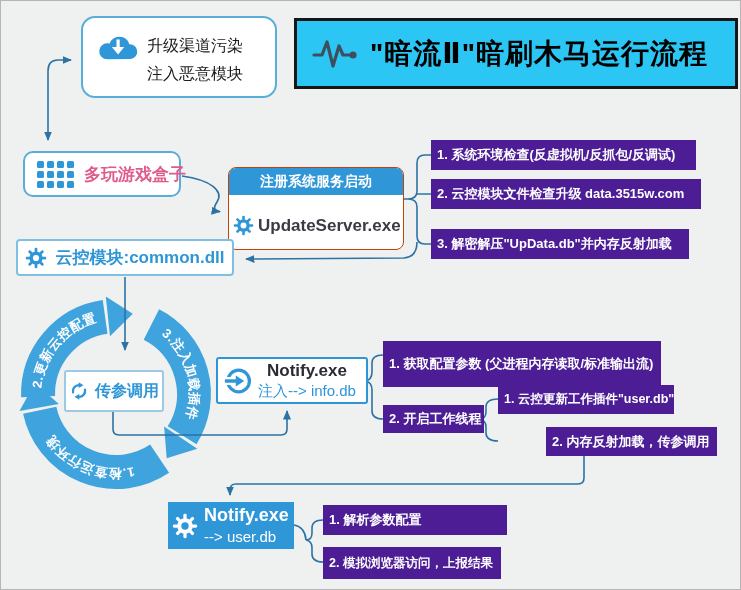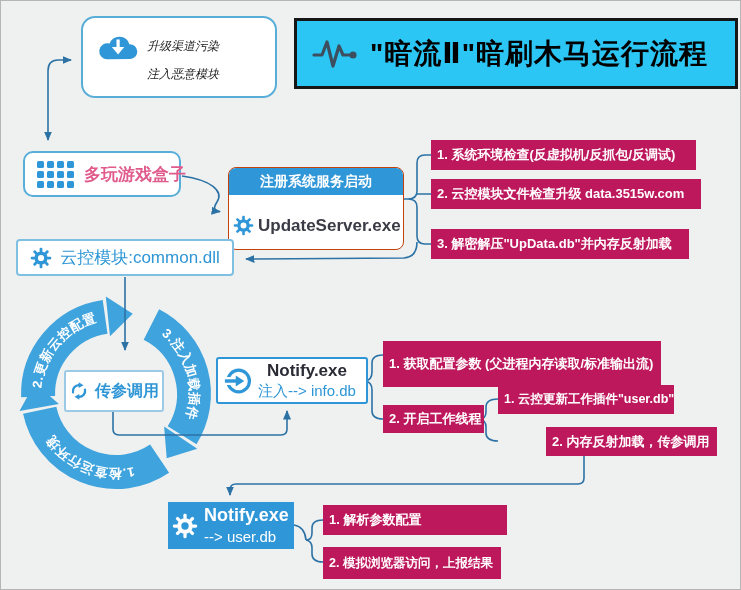--- a/index.html
+++ b/index.html
@@ -9,53 +9,53 @@
   .layer{position:absolute;left:0;top:0;width:741px;height:590px;}
 
   
   .title{left:293px;top:17px;width:444px;height:71px;background:#2cc6f4;border:3px solid #161616;
          display:flex;align-items:center;gap:12px;padding-left:15px;}
   .title-text{font-size:28px;font-weight:bold;color:#000;letter-spacing:1px;white-space:nowrap;}
 
   
   .wbox{background:#fff;border:2px solid #58aed8;border-radius:14px;}
   .infection{left:80px;top:15px;width:196px;height:82px;display:flex;align-items:flex-start;padding:12px 10px 0 14px;gap:8px;}
-  .infection .txt{font-size:12px;color:#1c1c1c;line-height:28px;padding-top:2px;white-space:nowrap;font-style:italic;}
+  .infection .txt{font-size:16px;color:#1c1c1c;line-height:28px;padding-top:2px;white-space:nowrap;}
   .carrier{left:22px;top:150px;width:158px;height:46px;border-radius:10px;display:flex;align-items:center;padding:0 16px 0 12px;gap:10px;}
   .carrier-label{color:#e05a8c;font-weight:bold;font-size:17px;white-space:nowrap;}
   .gridicon{display:grid;grid-template-columns:repeat(4,7px);grid-auto-rows:7px;gap:3px;}
   .gridicon i{background:#2f96d8;border-radius:1.5px;}
 
   
   .upsrv{left:227px;top:166px;width:176px;height:83px;border-radius:8px;overflow:hidden;border:1px solid #c2410c;background:#fff;}
   .upsrv .hd{background:#2f96d8;color:#fff;font-size:14px;font-weight:bold;height:27px;display:flex;align-items:center;justify-content:center;}
   .upsrv .bd{display:flex;align-items:flex-end;gap:4px;padding:20px 4px;color:#3b3b46;font-weight:bold;font-size:17px;}
 
   .commonbox{left:15px;top:238px;width:218px;height:37px;border:2px solid #7fc0e2;border-radius:4px;background:#fff;
              display:flex;align-items:center;justify-content:center;gap:8px;}
-  .commonbox .t{color:#2e96d6;font-size:17px;white-space:nowrap;}
+  .commonbox .t{color:#2e96d6;font-size:17px;white-space:nowrap;font-weight:bold;}
 
   .loopbox{left:63px;top:369px;width:100px;height:42px;border:2px solid #9ccae6;border-radius:3px;background:#fff;
            display:flex;align-items:center;justify-content:center;gap:6px;z-index:3;}
   .loopbox .t{color:#2e96d6;font-weight:bold;font-size:16px;white-space:nowrap;}
 
   .notifyinfo{left:215px;top:356px;width:152px;height:47px;border:2px solid #2e96d6;border-radius:3px;background:#fff;
               display:flex;align-items:center;gap:5px;padding:2px 4px;}
   .notifyinfo .col{display:flex;flex-direction:column;align-items:center;line-height:20px;}
   .notifyinfo .p{color:#2b2b36;font-weight:bold;font-size:17px;white-space:nowrap;}
   .notifyinfo .d{color:#2e96d6;font-size:15px;white-space:nowrap;}
 
   .notifyuser{left:167px;top:501px;width:126px;height:47px;background:#2f96d8;
               display:flex;align-items:center;gap:6px;padding:2px 4px;color:#fff;}
   .notifyuser .col{display:flex;flex-direction:column;align-items:flex-start;line-height:21px;}
   .notifyuser .p{font-weight:bold;font-size:18px;white-space:nowrap;}
   .notifyuser .d{font-size:15px;white-space:nowrap;}
 
   
-  .bar{position:absolute;background:#be185d;color:#fff;font-weight:bold;font-size:13px;
+  .bar{position:absolute;background:#4c1d95;color:#fff;font-weight:bold;font-size:13px;
        display:flex;align-items:center;padding:11px 6px;box-sizing:border-box;white-space:nowrap;z-index:2;}
   .ic{display:block;flex:none;}
 </style>
 </head>
 <body>
 
 <div class="canvas">
 
   <svg width="0" height="0" style="position:absolute">
     <defs>

